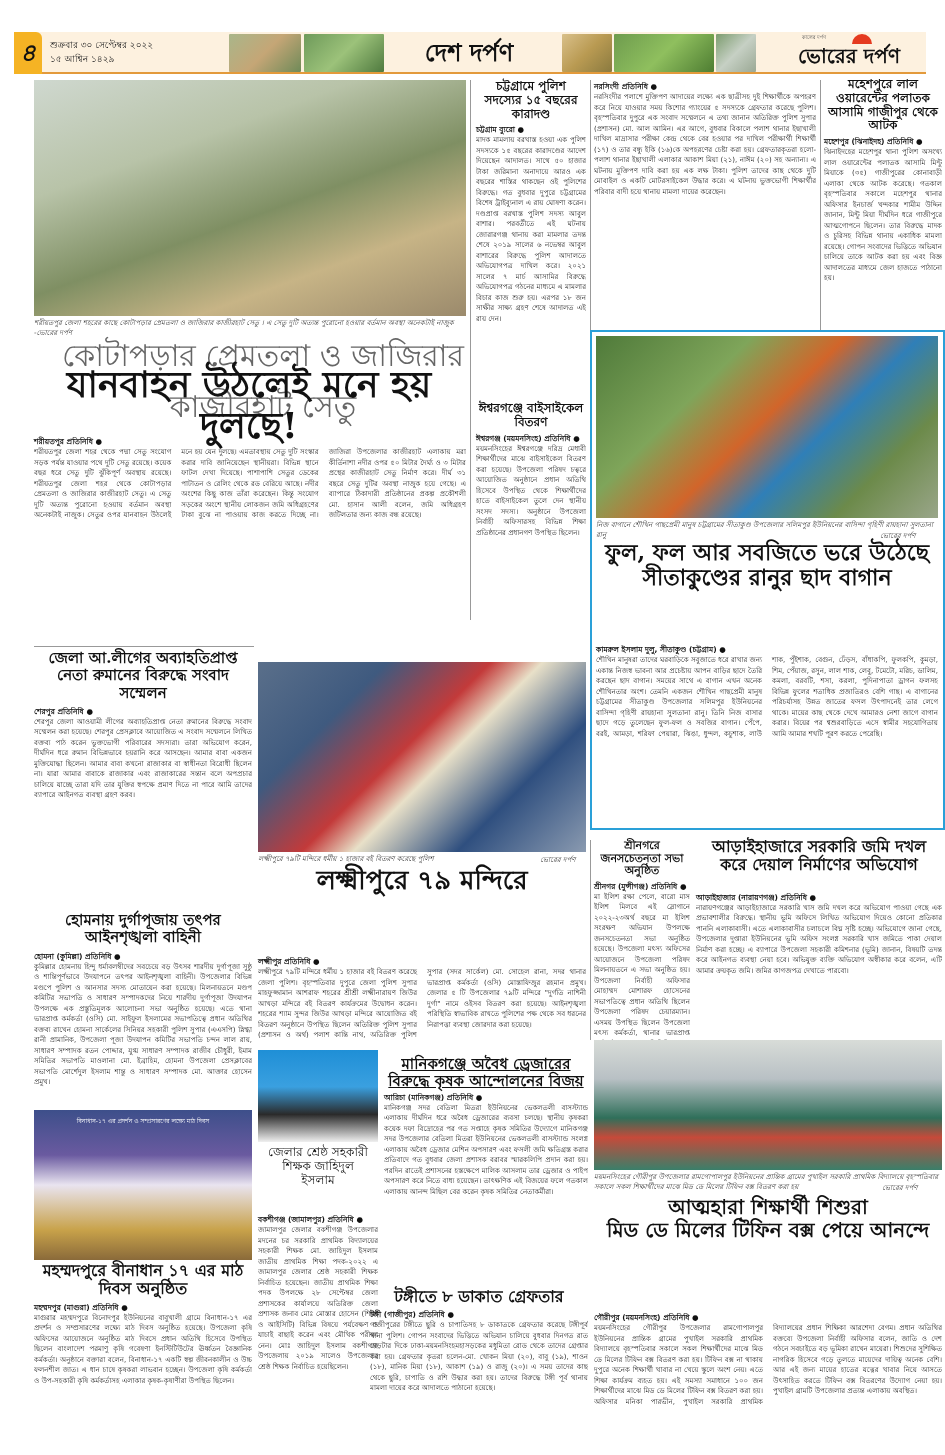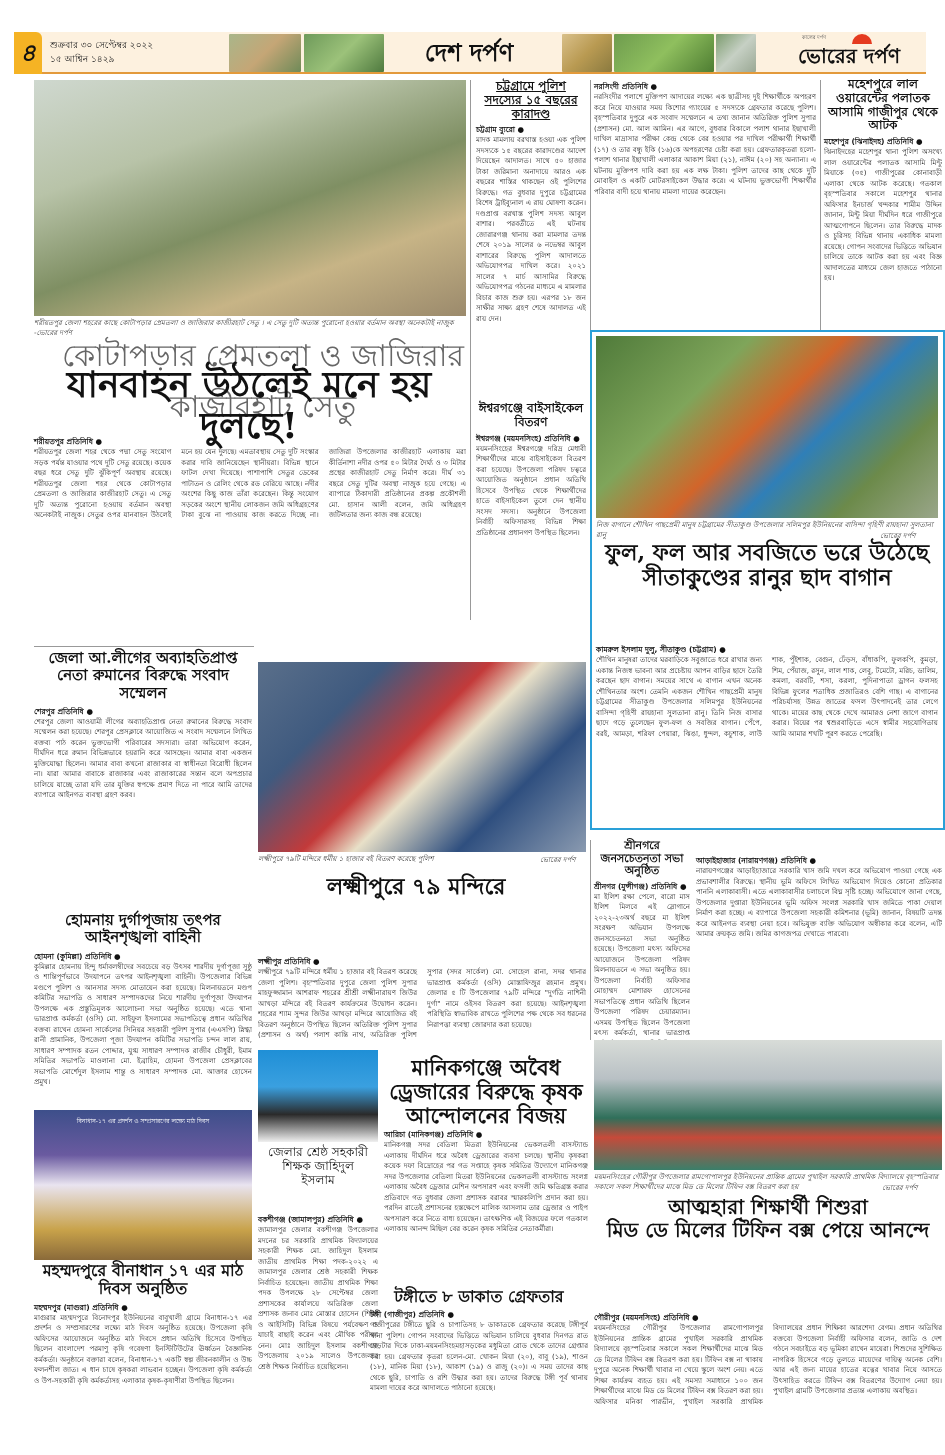--- a/index.html
+++ b/index.html
@@ -57,21 +57,21 @@
 <div class="abs kicker" style="left:48px;top:332px;width:430px;font-size:30px;">কোটাপড়ার প্রেমতলা ও জাজিরার কাজীরহাট সেতু</div>
 <div class="abs headline" style="left:34px;top:364px;width:430px;font-size:36px;">যানবাহন উঠলেই মনে হয় দুলছে!</div>
 <div class="abs" style="left:34px;top:412px;width:432px;height:230px;">
   <div class="byline">শরীয়তপুর প্রতিনিধি ●</div>
   <div class="body-text col3" style="height:218px;">শরীয়তপুর জেলা শহর থেকে পদ্মা সেতু সংযোগ সড়ক পর্যন্ত যাওয়ার পথে দুটি সেতু রয়েছে। কয়েক বছর ধরে সেতু দুটি ঝুঁকিপূর্ণ অবস্থায় রয়েছে। শরীয়তপুর জেলা শহর থেকে কোটাপড়ার প্রেমতলা ও জাজিরার কাজীরহাট সেতু। এ সেতু দুটি অত্যন্ত পুরোনো হওয়ায় বর্তমান অবস্থা অনেকটাই নাজুক। সেতুর ওপর যানবাহন উঠলেই মনে হয় যেন দুলছে। এমতাবস্থায় সেতু দুটি সংস্কার করার দাবি জানিয়েছেন স্থানীয়রা। বিভিন্ন স্থানে ফাটল দেখা দিয়েছে। পাশাপাশি সেতুর ডেকের পাটাতন ও রেলিং থেকে রড বেরিয়ে আছে। নদীর অংশের কিছু কাজ তাঁরা করেছেন। কিন্তু সংযোগ সড়কের অংশে স্থানীয় লোকজন জমি অধিগ্রহণের টাকা বুঝে না পাওয়ায় কাজ করতে দিচ্ছে না। জাজিরা উপজেলার কাজীরহাট এলাকায় মরা কীর্তিনাশা নদীর ওপর ৫০ মিটার দৈর্ঘ্য ও ৩ মিটার প্রস্থের কাজীরহাট সেতু নির্মাণ করে। দীর্ঘ ৩১ বছরে সেতু দুটির অবস্থা নাজুক হয়ে গেছে। এ ব্যাপারে ঠিকাদারী প্রতিষ্ঠানের প্রকল্প প্রকৌশলী মো. হাসান আলী বলেন, জমি অধিগ্রহণ জটিলতার জন্য কাজ বন্ধ রয়েছে।</div>
 </div>
 
 <div class="abs rule-v" style="left:470px;top:80px;height:540px;"></div>
 
 <div class="abs" style="left:476px;top:80px;width:110px;">
-  <div class="headline" style="font-size:12px;text-decoration:underline;">চট্টগ্রামে পুলিশ সদস্যের ১৫ বছরের কারাদণ্ড</div>
+  <div class="headline" style="font-size:12px;">চট্টগ্রামে পুলিশ সদস্যের ১৫ বছরের কারাদণ্ড</div>
   <div class="byline" style="margin-top:3px;">চট্টগ্রাম ব্যুরো ●</div>
   <div class="body-text" style="height:280px;">মাদক মামলায় বরখাস্ত হওয়া এক পুলিশ সদস্যকে ১৫ বছরের কারাদণ্ডের আদেশ দিয়েছেন আদালত। সাথে ৫০ হাজার টাকা জরিমানা অনাদায়ে আরও এক বছরের শাস্তির থাকছেন ওই পুলিশের বিরুদ্ধে। গত বুধবার দুপুরে চট্টগ্রামের বিশেষ ট্রাইব্যুনাল এ রায় ঘোষণা করেন। দণ্ডপ্রাপ্ত বরখাস্ত পুলিশ সদস্য আবুল বাশার। পরবর্তীতে এই ঘটনায় জোরারগঞ্জ থানায় করা মামলার তদন্ত শেষে ২০১৯ সালের ৬ নভেম্বর আবুল বাশারের বিরুদ্ধে পুলিশ আদালতে অভিযোগপত্র দাখিল করে। ২০২১ সালের ৭ মার্চ আসামির বিরুদ্ধে অভিযোগপত্র গঠনের মাধ্যমে এ মামলার বিচার কাজ শুরু হয়। এরপর ১৮ জন সাক্ষীর সাক্ষ্য গ্রহণ শেষে আদালত এই রায় দেন।</div>
 </div>
 <div class="abs" style="left:476px;top:402px;width:110px;">
   <div class="headline" style="font-size:12px;">ঈশ্বরগঞ্জে বাইসাইকেল বিতরণ</div>
   <div class="byline" style="margin-top:3px;">ঈশ্বরগঞ্জ (ময়মনসিংহ) প্রতিনিধি ●</div>
   <div class="body-text" style="height:220px;">ময়মনসিংহের ঈশ্বরগঞ্জে দরিদ্র মেধাবী শিক্ষার্থীদের মাঝে বাইসাইকেল বিতরণ করা হয়েছে। উপজেলা পরিষদ চত্বরে আয়োজিত অনুষ্ঠানে প্রধান অতিথি হিসেবে উপস্থিত থেকে শিক্ষার্থীদের হাতে বাইসাইকেল তুলে দেন স্থানীয় সংসদ সদস্য। অনুষ্ঠানে উপজেলা নির্বাহী অফিসারসহ বিভিন্ন শিক্ষা প্রতিষ্ঠানের প্রধানগণ উপস্থিত ছিলেন।</div>
 </div>
 
 <div class="abs rule-v" style="left:590px;top:80px;height:250px;"></div>
@@ -106,37 +106,38 @@
 
 <div class="abs" style="left:34px;top:650px;width:218px;">
   <div class="headline" style="font-size:15px;">জেলা আ.লীগের অব্যাহতিপ্রাপ্ত নেতা রুমানের বিরুদ্ধে সংবাদ সম্মেলন</div>
   <div class="byline" style="margin-top:4px;">শেরপুর প্রতিনিধি ●</div>
   <div class="body-text" style="height:160px;">শেরপুর জেলা আওয়ামী লীগের অব্যাহতিপ্রাপ্ত নেতা রুমানের বিরুদ্ধে সংবাদ সম্মেলন করা হয়েছে। শেরপুর প্রেসক্লাবে আয়োজিত এ সংবাদ সম্মেলনে লিখিত বক্তব্য পাঠ করেন ভুক্তভোগী পরিবারের সদস্যরা। তারা অভিযোগ করেন, দীর্ঘদিন ধরে রুমান বিভিন্নভাবে হয়রানি করে আসছেন। আমার বাবা একজন মুক্তিযোদ্ধা ছিলেন। আমার বাবা কখনো রাজাকার বা স্বাধীনতা বিরোধী ছিলেন না। যারা আমার বাবাকে রাজাকার এবং রাজাকারের সন্তান বলে অপপ্রচার চালিয়ে যাচ্ছে তারা যদি তার যুক্তির স্বপক্ষে প্রমাণ দিতে না পারে আমি তাদের ব্যাপারে আইনগত ব্যবস্থা গ্রহণ করব।</div>
 </div>
 
 <div class="abs photo" style="left:258px;top:662px;width:328px;height:190px;background:linear-gradient(135deg,#5a6f8a 0%,#3f5a7f 25%,#c33a3a 45%,#e8e0c8 55%,#2f4f7f 75%,#8a9ab0 100%);"></div>
 <div class="abs caption" style="left:258px;top:854px;width:250px;">লক্ষ্মীপুরে ৭৯টি মন্দিরে ধর্মীয় ১ হাজার বই বিতরণ করেছে পুলিশ</div>
 <div class="abs credit" style="left:540px;top:854px;">ভোরের দর্পণ</div>
-<div class="abs headline" style="left:252px;top:866px;width:328px;font-size:22px;margin-top:8px;">
+<div class="abs headline" style="left:258px;top:866px;width:328px;font-size:26px;">
   <div>লক্ষ্মীপুরে ৭৯ মন্দিরে</div>
 </div>
 <div class="abs" style="left:258px;top:932px;width:328px;">
   <div class="byline">লক্ষ্মীপুর প্রতিনিধি ●</div>
   <div class="body-text col2" style="height:90px;">লক্ষ্মীপুরে ৭৯টি মন্দিরে ধর্মীয় ১ হাজার বই বিতরণ করেছে জেলা পুলিশ। বৃহস্পতিবার দুপুরে জেলা পুলিশ সুপার মাহফুজ্জামান আশরাফ শহরের শ্রীশ্রী লক্ষ্মীনারায়ণ জিউর আখড়া মন্দিরে বই বিতরণ কার্যক্রমের উদ্বোধন করেন। শহরের শ্যাম সুন্দর জিউর আখড়া মন্দিরে আয়োজিত বই বিতরণ অনুষ্ঠানে উপস্থিত ছিলেন অতিরিক্ত পুলিশ সুপার (প্রশাসন ও অর্থ) পলাশ কান্তি নাথ, অতিরিক্ত পুলিশ সুপার (সদর সার্কেল) মো. সোহেল রানা, সদর থানার ভারপ্রাপ্ত কর্মকর্তা (ওসি) মোস্তাফিজুর রহমান প্রমুখ। জেলার ৫ টি উপজেলার ৭৯টি মন্দিরে "দুর্গতি নাশিনী দুর্গা" নামে ওইসব বিতরণ করা হয়েছে। আইনশৃঙ্খলা পরিস্থিতি স্বাভাবিক রাখতে পুলিশের পক্ষ থেকে সব ধরনের নিরাপত্তা ব্যবস্থা জোরদার করা হয়েছে।</div>
 </div>
 
 <div class="abs rule-v" style="left:590px;top:840px;height:200px;"></div>
 
 <div class="abs" style="left:594px;top:840px;width:96px;">
   <div class="headline" style="font-size:11px;">শ্রীনগরে জনসচেতনতা সভা অনুষ্ঠিত</div>
   <div class="byline" style="margin-top:3px;">শ্রীনগর (মুন্সীগঞ্জ) প্রতিনিধি ●</div>
   <div class="body-text" style="height:160px;">মা ইলিশ রক্ষা পেলে, বারো মাস ইলিশ মিলবে এই স্লোগানে ২০২২-২৩অর্থ বছরে মা ইলিশ সংরক্ষণ অভিযান উপলক্ষে জনসচেতনতা সভা অনুষ্ঠিত হয়েছে। উপজেলা মৎস্য অফিসের আয়োজনে উপজেলা পরিষদ মিলনায়তনে এ সভা অনুষ্ঠিত হয়। উপজেলা নির্বাহী অফিসার মোহাম্মদ মোশারফ হোসেনের সভাপতিত্বে প্রধান অতিথি ছিলেন উপজেলা পরিষদ চেয়ারম্যান। এসময় উপস্থিত ছিলেন উপজেলা মৎস্য কর্মকর্তা, থানার ভারপ্রাপ্ত কর্মকর্তাসহ জেলে প্রতিনিধিরা।</div>
 </div>
 
 <div class="abs" style="left:696px;top:838px;width:246px;">
+  <div class="headline" style="font-size:16px;">আড়াইহাজারে সরকারি জমি দখল করে দেয়াল নির্মাণের অভিযোগ</div>
   <div class="byline" style="margin-top:17px;">আড়াইহাজার (নারায়ণগঞ্জ) প্রতিনিধি ●</div>
   <div class="body-text" style="height:148px;">নারায়ণগঞ্জের আড়াইহাজারে সরকারি খাস জমি দখল করে অভিযোগ পাওয়া গেছে এক প্রভাবশালীর বিরুদ্ধে। স্থানীয় ভূমি অফিসে লিখিত অভিযোগ দিয়েও কোনো প্রতিকার পাননি এলাকাবাসী। এতে এলাকাবাসীর চলাচলে বিঘ্ন সৃষ্টি হচ্ছে। অভিযোগে জানা গেছে, উপজেলার দুপ্তারা ইউনিয়নের ভূমি অফিস সংলগ্ন সরকারি খাস জমিতে পাকা দেয়াল নির্মাণ করা হচ্ছে। এ ব্যাপারে উপজেলা সহকারী কমিশনার (ভূমি) জানান, বিষয়টি তদন্ত করে আইনগত ব্যবস্থা নেয়া হবে। অভিযুক্ত ব্যক্তি অভিযোগ অস্বীকার করে বলেন, এটি আমার ক্রয়কৃত জমি। জমির কাগজপত্র দেখাতে পারবো।</div>
 </div>
 
 <div class="abs" style="left:34px;top:912px;width:218px;">
   <div class="headline" style="font-size:15px;">হোমনায় দুর্গাপূজায় তৎপর আইনশৃঙ্খলা বাহিনী</div>
   <div class="byline" style="margin-top:4px;">হোমনা (কুমিল্লা) প্রতিনিধি ●</div>
   <div class="body-text" style="height:150px;">কুমিল্লার হোমনায় হিন্দু ধর্মাবলম্বীদের সবচেয়ে বড় উৎসব শারদীয় দুর্গাপূজা সুষ্ঠু ও শান্তিপূর্ণভাবে উদযাপনে তৎপর আইনশৃঙ্খলা বাহিনী। উপজেলার বিভিন্ন মণ্ডপে পুলিশ ও আনসার সদস্য মোতায়েন করা হয়েছে। মিলনায়তনে মণ্ডপ কমিটির সভাপতি ও সাধারণ সম্পাদকদের নিয়ে শারদীয় দুর্গাপূজা উদযাপন উপলক্ষে এক প্রস্তুতিমূলক আলোচনা সভা অনুষ্ঠিত হয়েছে। এতে থানা ভারপ্রাপ্ত কর্মকর্তা (ওসি) মো. সাইফুল ইসলামের সভাপতিত্বে প্রধান অতিথির বক্তব্য রাখেন হোমনা সার্কেলের সিনিয়র সহকারী পুলিশ সুপার (এএসপি) স্নিগ্ধা রানী প্রামানিক, উপজেলা পূজা উদযাপন কমিটির সভাপতি চন্দন লাল রায়, সাধারণ সম্পাদক রতন পোদ্দার, যুগ্ম সাধারণ সম্পাদক রাজীব চৌধুরী, ইমাম সমিতির সভাপতি মাওলানা মো. ইব্রাহিম, হোমনা উপজেলা প্রেসক্লাবের সভাপতি মোর্শেদুল ইসলাম শান্তু ও সাধারণ সম্পাদক মো. আক্তার হোসেন প্রমুখ।</div>
 </div>
 
@@ -154,21 +155,21 @@
   <div>জেলার শ্রেষ্ঠ সহকারী</div>
   <div>শিক্ষক জাহিদুল</div>
   <div>ইসলাম</div>
 </div>
 <div class="abs" style="left:258px;top:1190px;width:120px;">
   <div class="byline">বকশীগঞ্জ (জামালপুর) প্রতিনিধি ●</div>
   <div class="body-text" style="height:200px;">জামালপুর জেলার বকশীগঞ্জ উপজেলার মদনের চর সরকারি প্রাথমিক বিদ্যালয়ের সহকারী শিক্ষক মো. জাহিদুল ইসলাম জাতীয় প্রাথমিক শিক্ষা পদক-২০২২ এ জামালপুর জেলার শ্রেষ্ঠ সহকারী শিক্ষক নির্বাচিত হয়েছেন। জাতীয় প্রাথমিক শিক্ষা পদক উপলক্ষে ২৮ সেপ্টেম্বর জেলা প্রশাসকের কার্যালয়ে অতিরিক্ত জেলা প্রশাসক জনাব মোঃ মোস্তার হোসেন (শিক্ষা ও আইসিটি) বিভিন্ন বিষয়ে পর্যবেক্ষণ ও যাচাই বাছাই করেন এবং মৌখিক পরীক্ষা নেন। মোঃ জাহিদুল ইসলাম বকশীগঞ্জ উপজেলায় ২০১৯ সালেও উপজেলার শ্রেষ্ঠ শিক্ষক নির্বাচিত হয়েছিলেন।</div>
 </div>
 
 <div class="abs" style="left:384px;top:1056px;width:204px;">
-  <div class="headline" style="font-size:21px;">মানিকগঞ্জে অবৈধ ড্রেজারের বিরুদ্ধে কৃষক আন্দোলনের বিজয়</div>
+  <div class="headline" style="font-size:15px;text-decoration:underline;">মানিকগঞ্জে অবৈধ ড্রেজারের বিরুদ্ধে কৃষক আন্দোলনের বিজয়</div>
   <div class="byline" style="margin-top:1px;">আরিচা (মানিকগঞ্জ) প্রতিনিধি ●</div>
   <div class="body-text" style="height:160px;">মানিকগঞ্জ সদর বেতিলা মিতরা ইউনিয়নের ভেকলতলী বাসস্ট্যান্ড এলাকায় দীর্ঘদিন ধরে অবৈধ ড্রেজারের ব্যবসা চলছে। স্থানীয় কৃষকরা কয়েক দফা বিদ্রোহের পর গত সপ্তাহে কৃষক সমিতির উদ্যোগে মানিকগঞ্জ সদর উপজেলার বেতিলা মিতরা ইউনিয়নের ভেকলতলী বাসস্ট্যান্ড সংলগ্ন এলাকায় অবৈধ ড্রেজার মেশিন অপসারণ এবং ফসলী জমি ক্ষতিগ্রস্ত করার প্রতিবাদে গত বুধবার জেলা প্রশাসক বরাবর স্মারকলিপি প্রদান করা হয়। পরদিন রাতেই প্রশাসনের হস্তক্ষেপে মালিক আসলাম তার ড্রেজার ও পাইপ অপসারণ করে নিতে বাধ্য হয়েছেন। তাৎক্ষণিক এই বিজয়ের ফলে গতকাল এলাকায় আনন্দ মিছিল বের করেন কৃষক সমিতির নেতাকর্মীরা।</div>
 </div>
 
 <div class="abs" style="left:370px;top:1288px;width:218px;">
   <div class="headline" style="font-size:16px;">টঙ্গীতে ৮ ডাকাত গ্রেফতার</div>
   <div class="byline" style="margin-top:3px;">টঙ্গী (গাজীপুর) প্রতিনিধি ●</div>
   <div class="body-text" style="height:120px;">গাজীপুরের টঙ্গীতে ছুরি ও চাপাতিসহ ৮ ডাকাতকে গ্রেফতার করেছে টঙ্গীপূর্ব থানা পুলিশ। গোপন সংবাদের ভিত্তিতে অভিযান চালিয়ে বুধবার দিনগত রাত দেড়টার দিকে ঢাকা-ময়মনসিংহমহাসড়কের মধুমিতা রোড থেকে তাদের গ্রেপ্তার করা হয়। গ্রেফতার কৃতরা হলেন-মো. খোকন মিয়া (২০), বাবু (১৯), শাওন (১৮), মানিক মিয়া (১৮), আকাশ (১৯) ও রাজু (২০)। এ সময় তাদের কাছ থেকে ছুরি, চাপাতি ও রশি উদ্ধার করা হয়। তাদের বিরুদ্ধে টঙ্গী পূর্ব থানায় মামলা দায়ের করে আদালতে পাঠানো হয়েছে।</div>
 </div>
 

